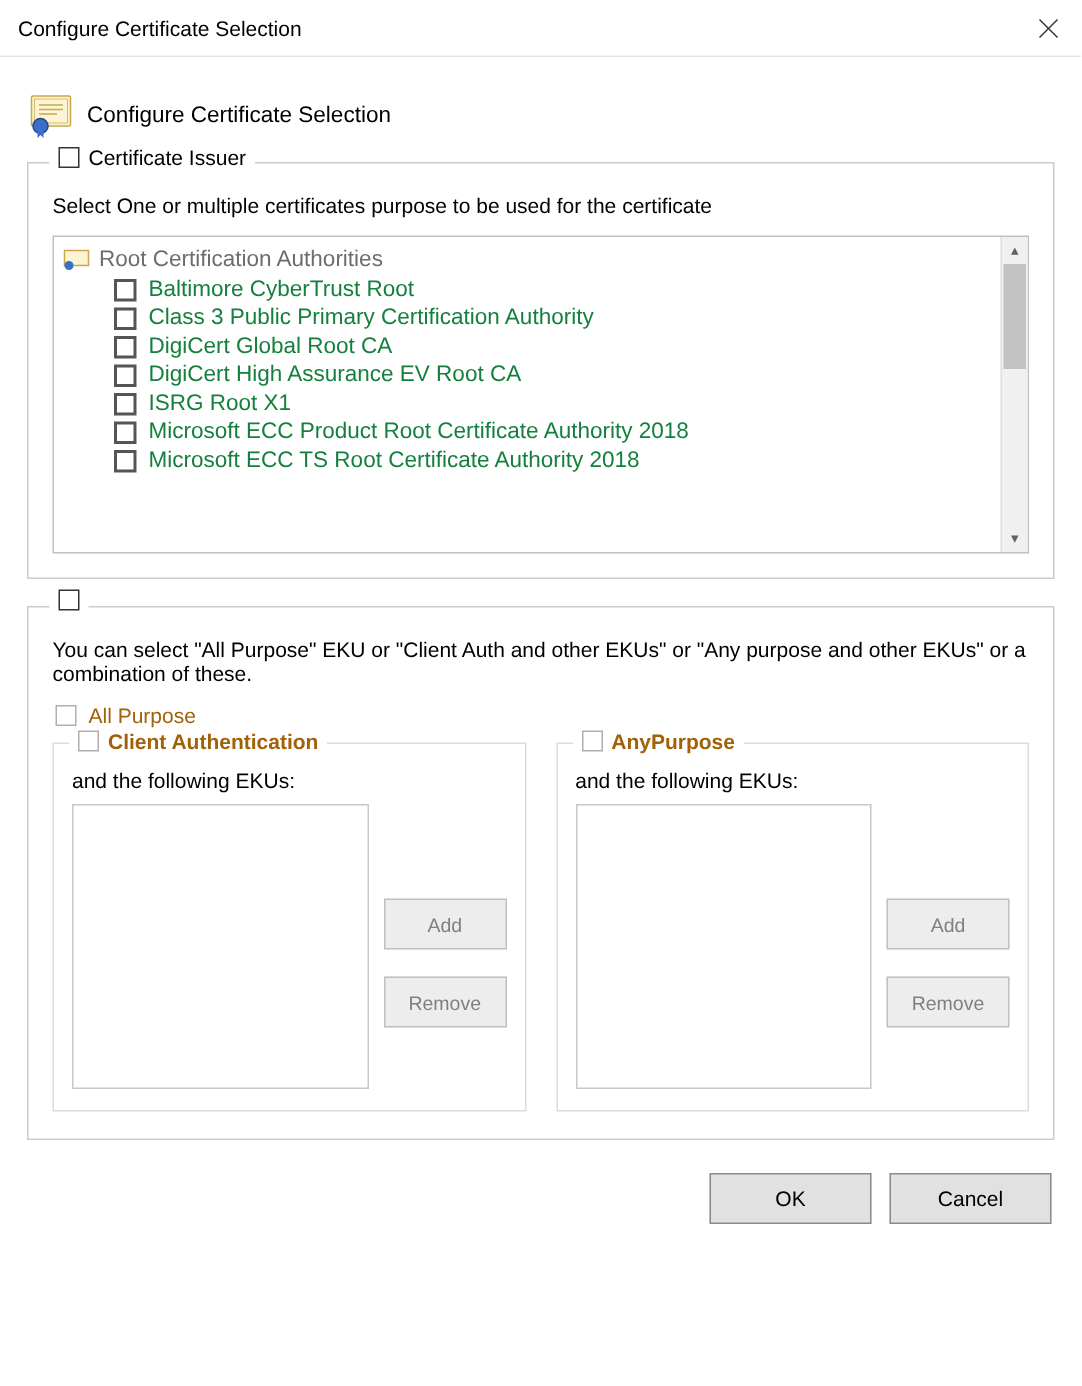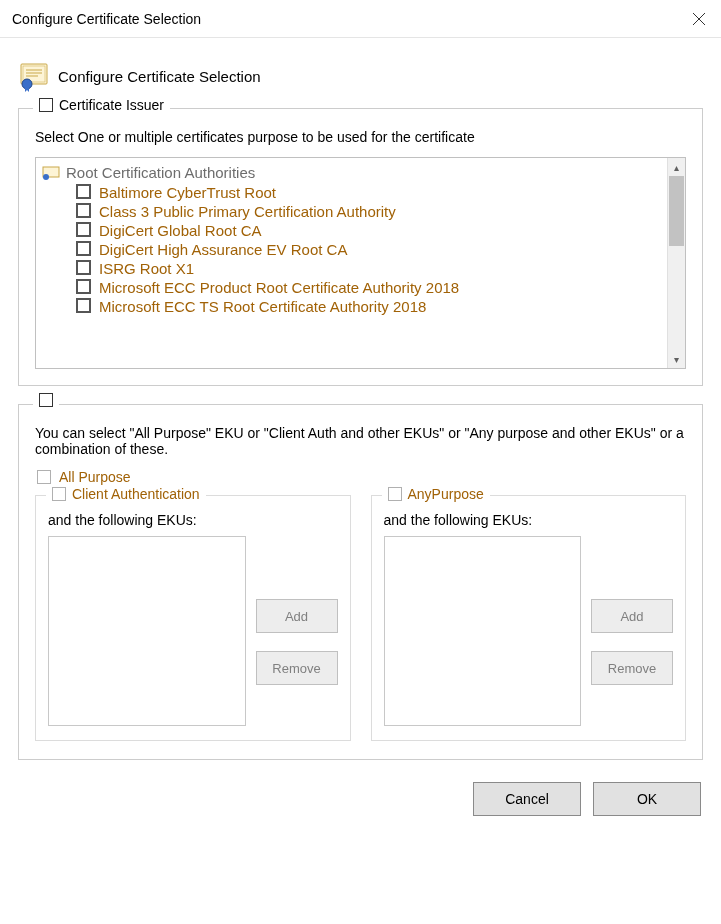--- a/index.html
+++ b/index.html
@@ -91,23 +91,23 @@
       gap: 6px;
       color: #6d6d6d;
       font-size: 15px;
       margin-bottom: 2px;
     }
     .tree-children {
       margin-left: 34px;
     }
     .tree-item {
       display: flex;
-      align-items: flex-start;
+      align-items: flex-end;
       gap: 8px;
-      color: #a16207;
+      color: #15803d;
       font-size: 15px;
       padding: 1px 0;
     }
     .tree-cb {
       width: 15px; height: 15px;
       border: 2px solid #555555;
       background: #ffffff;
       flex-shrink: 0;
     }
     .vscrollbar {
@@ -160,20 +160,21 @@
     }
     .inner-legend {
       position: absolute;
       top: -10px;
       left: 10px;
       background: #ffffff;
       padding: 0 6px;
       display: flex;
       align-items: center;
       gap: 6px;
+      font-weight: bold;
     }
     .inner-legend .disabled-text { font-size: 14px; }
     .following-label { font-size: 14px; margin-bottom: 8px; }
     .inner-body {
       display: flex;
       gap: 10px;
     }
     .listbox {
       flex: 1;
       height: 190px;
@@ -347,17 +348,17 @@
               <div class="btn disabled">Add</div>
               <div class="btn disabled">Remove</div>
             </div>
           </div>
         </div>
       </div>
     </div>
   </div>
 
   <div class="dialog-buttons">
+    <div class="dlg-btn">OK</div>
     <div class="dlg-btn">Cancel</div>
-    <div class="dlg-btn">OK</div>
   </div>
 
 </div>
 
 </body></html>

